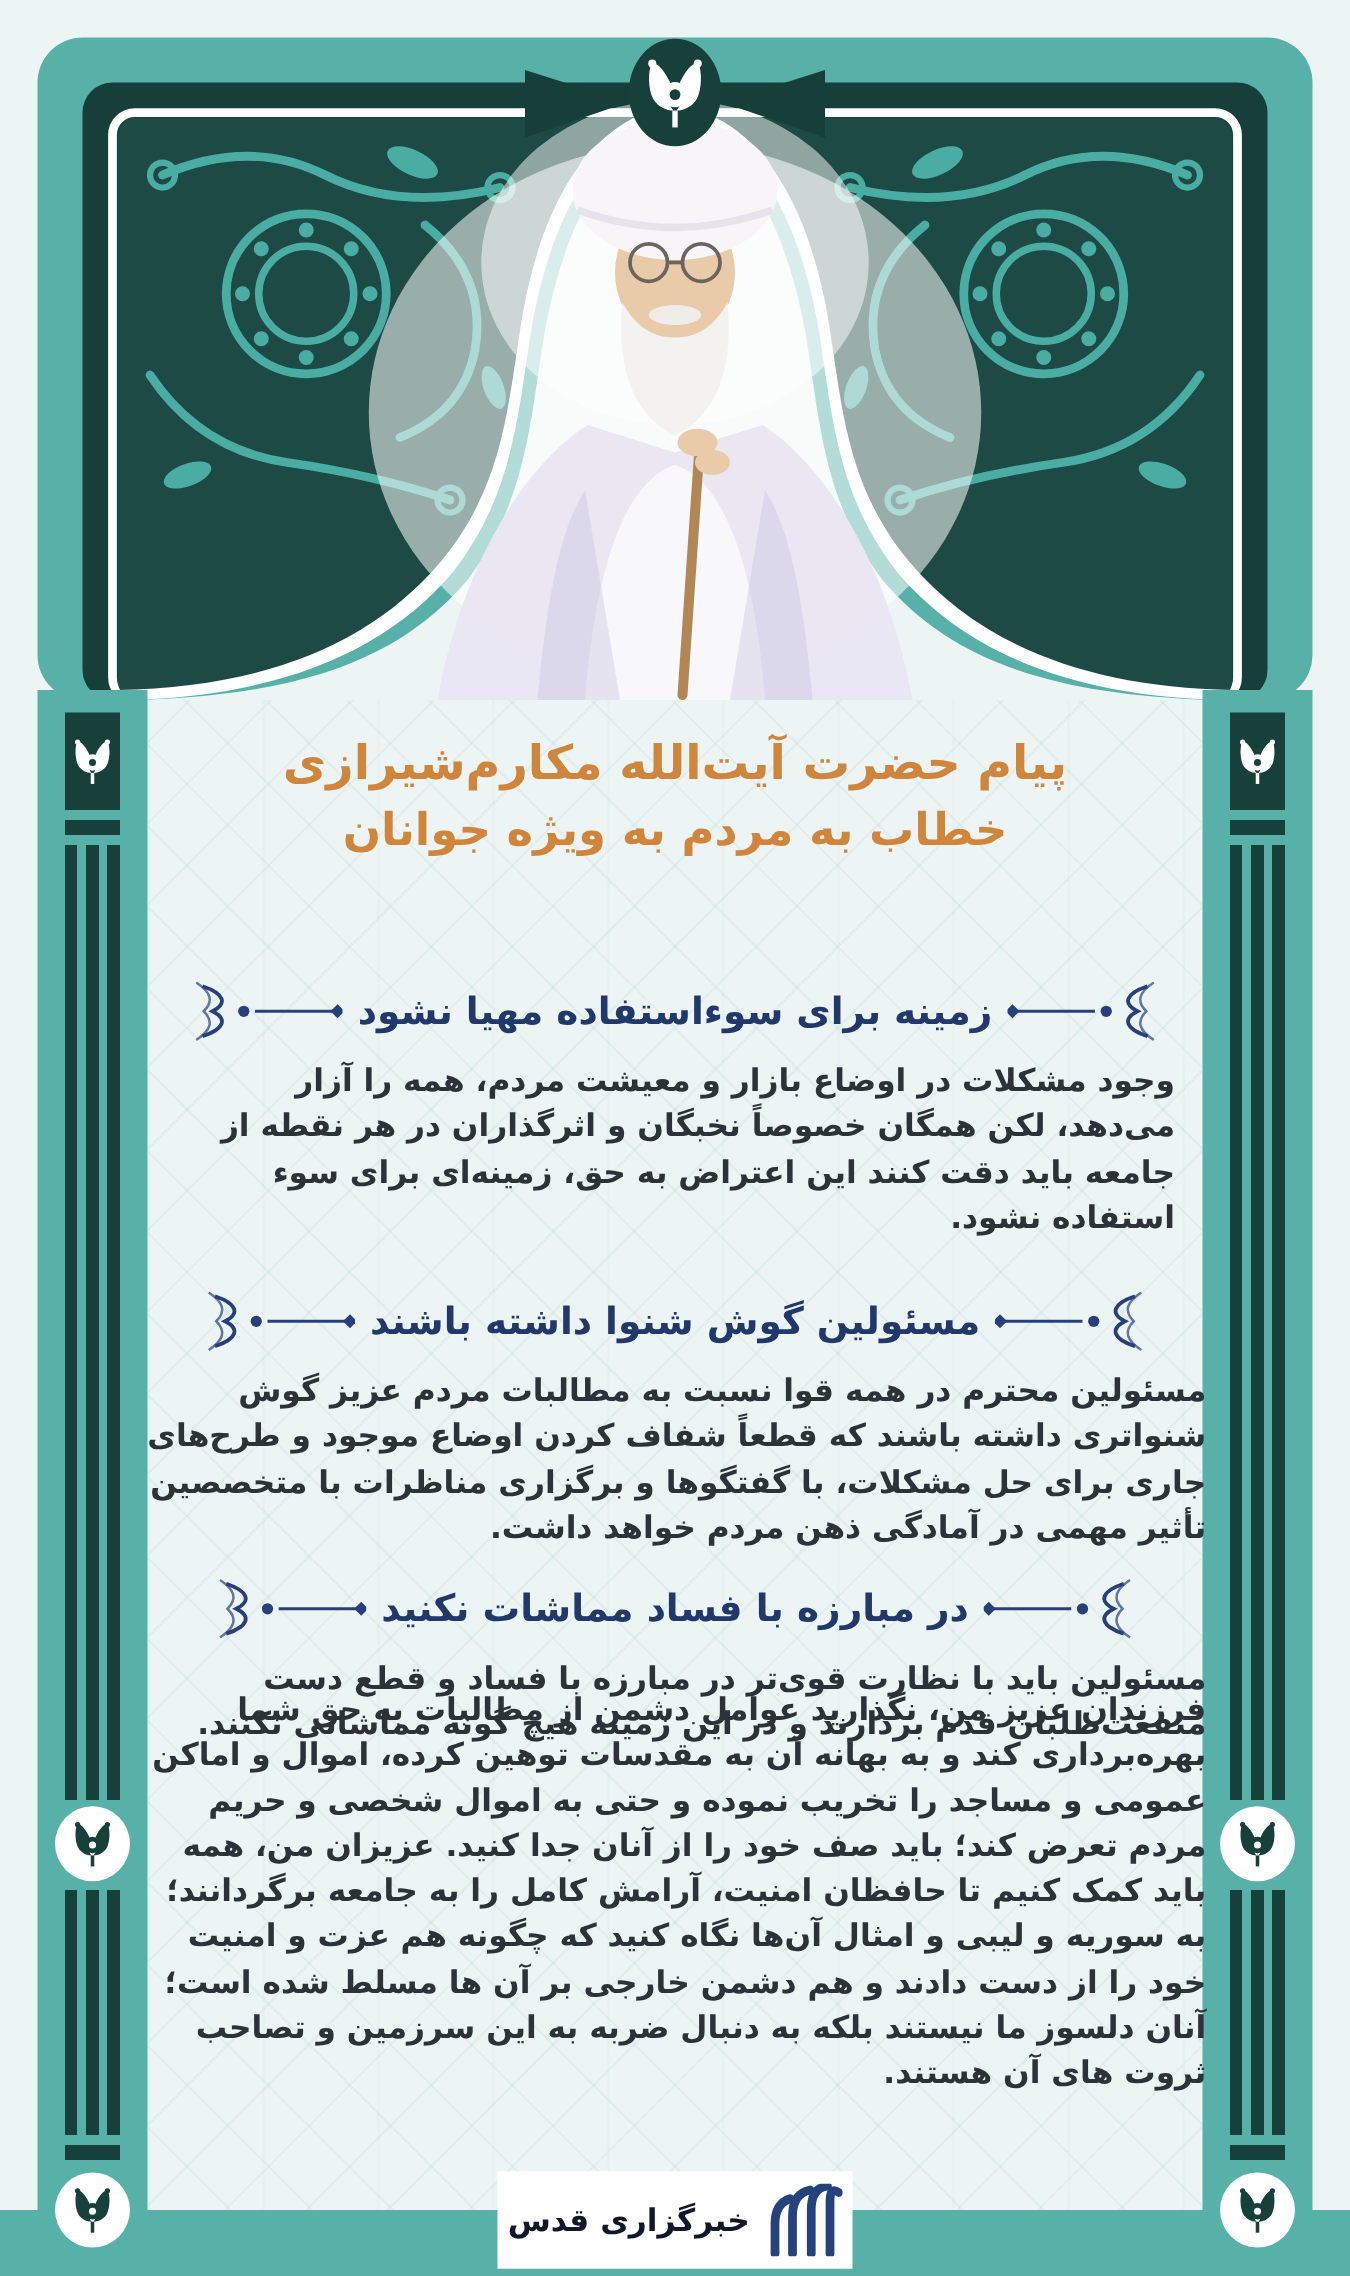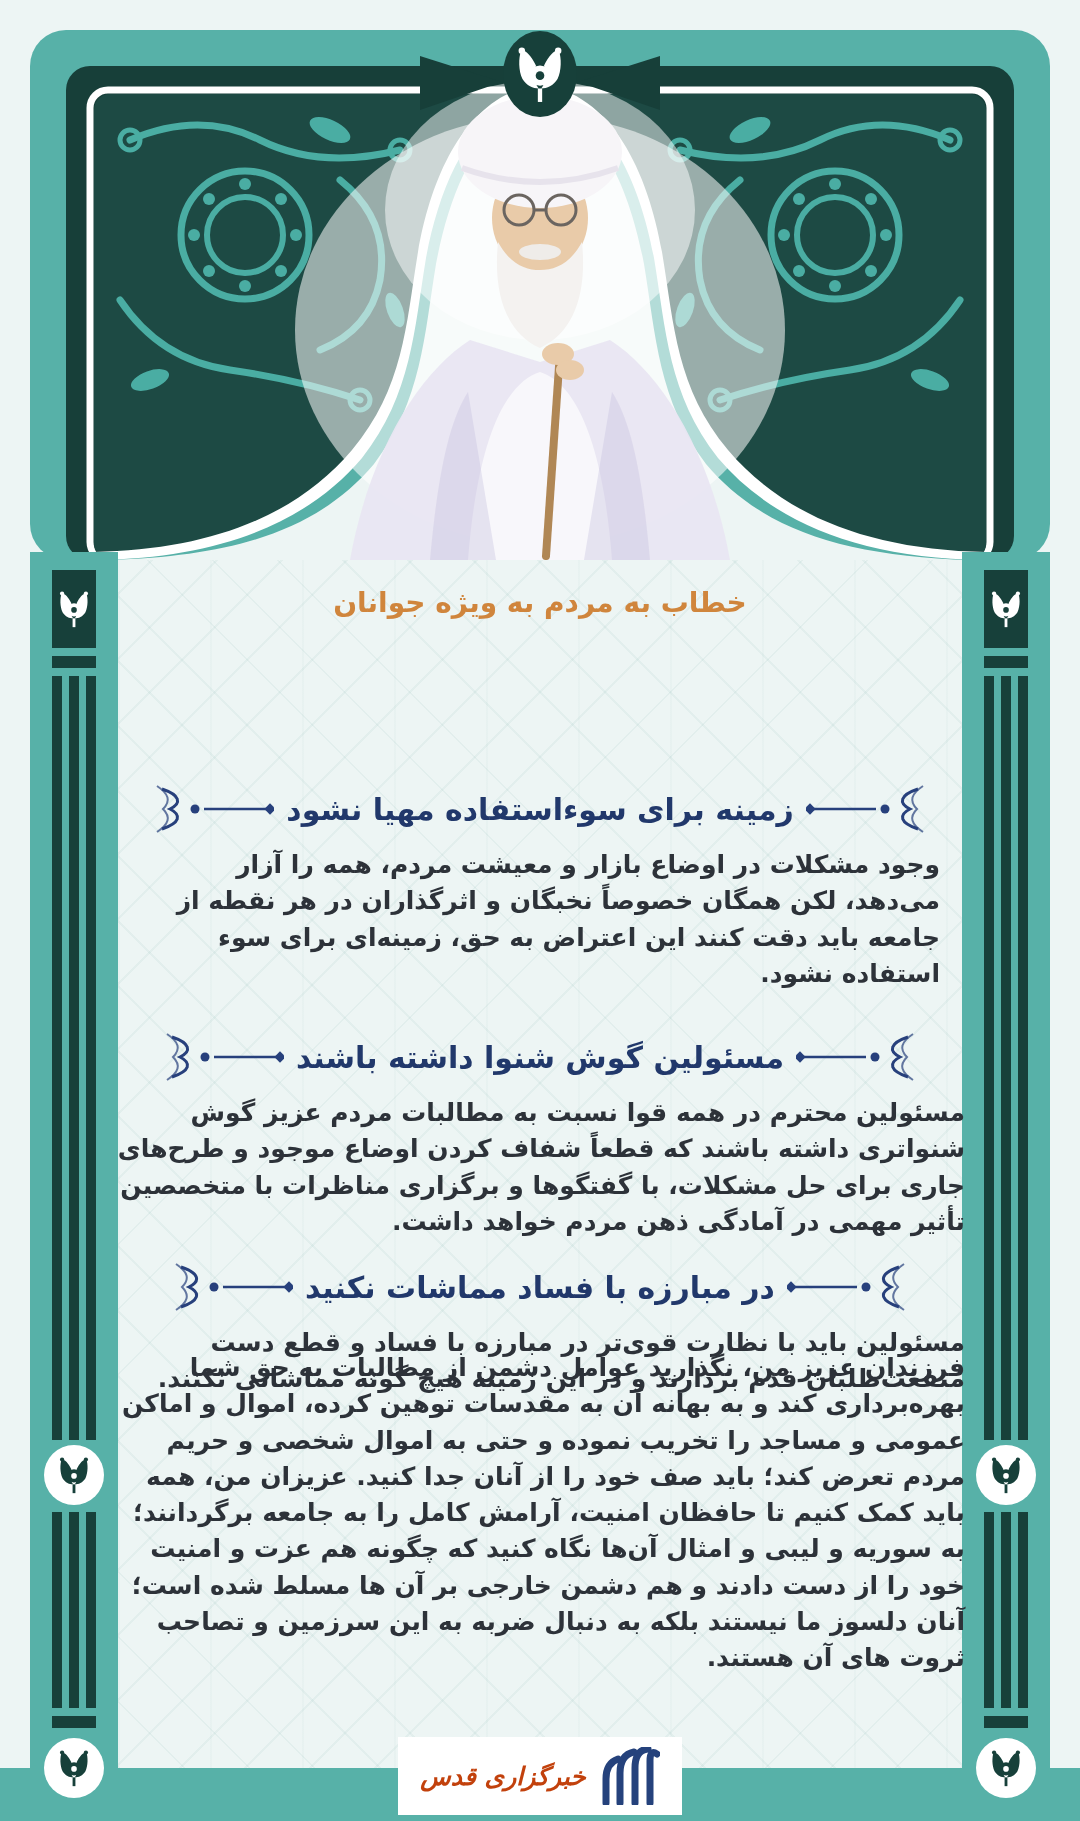--- a/index.html
+++ b/index.html
@@ -29,31 +29,31 @@
     position:absolute;left:14px;width:60px;height:60px;border-radius:50%;
     background:#ffffff;display:flex;align-items:center;justify-content:center;color:#17403a;
   }
   
   .bottom-band{position:absolute;left:0;top:1768px;width:1080px;height:53px;background:#57b1a8;z-index:2;}
   .logo-box{
     position:absolute;left:398px;top:1737px;width:284px;height:78px;background:#ffffff;z-index:4;
     display:flex;align-items:center;justify-content:center;gap:12px;direction:rtl;
   }
   .logo-text{
-    color:#c2410c;font-size:25px;font-weight:700;font-style:italic;
+    color:#0f172a;font-size:25px;font-weight:700;
     font-family:"DejaVu Sans", sans-serif;
   }
   
   .content{position:absolute;left:115px;top:0;width:850px;z-index:4;direction:rtl;}
   .poster-title{
     position:absolute;left:0;top:562px;width:100%;text-align:center;
     color:#d0853c;font-weight:700;line-height:1.45;
   }
   .poster-title .t1{font-size:38px;display:block;}
-  .poster-title .t2{font-size:28px;display:block;}
+  .poster-title .t2{font-size:36px;display:block;}
   .section{position:absolute;left:0;width:100%;}
   .s1{top:742px;} .s2{top:990px;} .s3{top:1220px;} .s4{top:1336px;}
   .sec-heading{
     display:flex;align-items:center;justify-content:center;gap:12px;
     color:#21386b;font-size:30px;font-weight:700;white-space:nowrap;margin-top:43px;
   }
   .orn{flex:0 0 auto;color:#27407c;}
   .orn.flip{transform:scaleX(-1);}
   .sec-body{
     margin:14px auto 0 auto;text-align:right;
@@ -200,20 +200,21 @@
   <div class="col-el col-bar" style="top:1164px"></div>
   <div class="circle-tulip" style="top:1186px">
     <svg width="30" height="41" viewBox="0 0 34 46" style="--hole:#ffffff">
         <use href="#tulip"></use>
       </svg>
   </div>
 </div>
 
 <div class="content">
   <h1 class="poster-title">
+    <span class="t1">پیام حضرت آیت‌الله مکارم‌شیرازی</span>
     <span class="t2">خطاب به مردم به ویژه جوانان</span>
   </h1>
 
   <section class="section s1">
     <div class="sec-heading">
       <svg class="orn" width="120" height="48" viewBox="0 0 120 48">
           <use href="#orn"></use>
         </svg>
       <span>زمینه برای سوءاستفاده مهیا نشود</span>
       <svg class="orn flip" width="120" height="48" viewBox="0 0 120 48">

